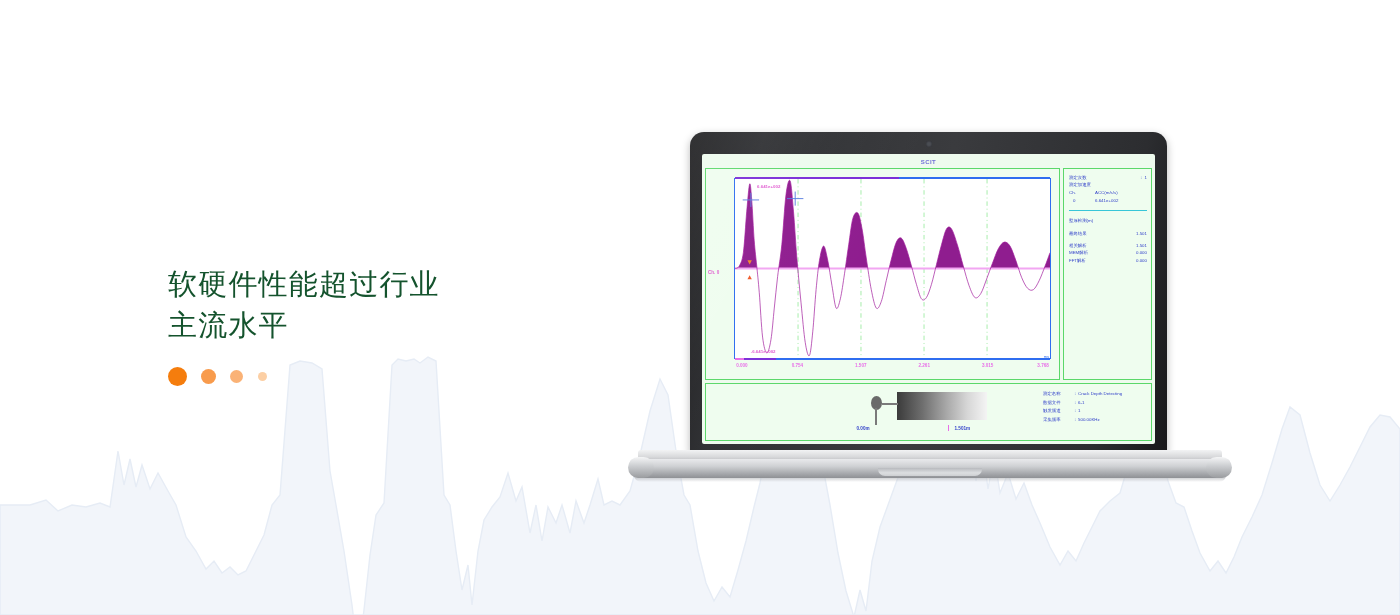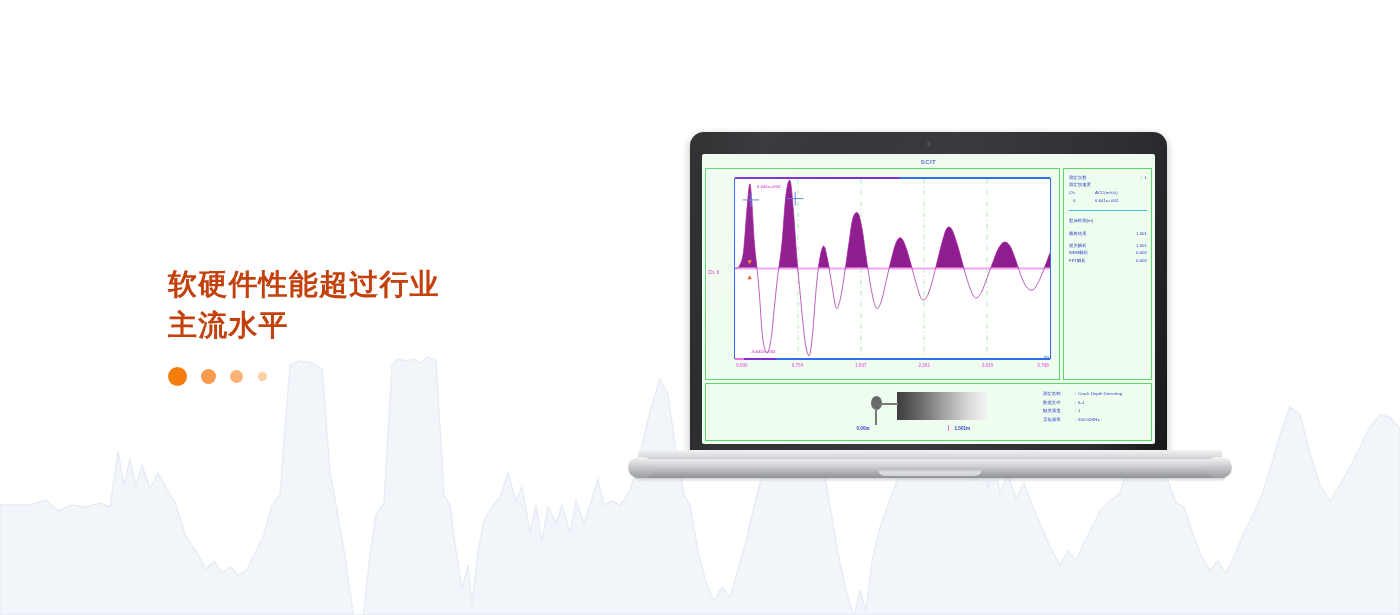--- a/index.html
+++ b/index.html
@@ -10,21 +10,21 @@
     font-family: "Liberation Sans", sans-serif;
   }
   #stage { position: relative; width: 1400px; height: 615px; background: #ffffff; }
 
   
   .bg-wave { position: absolute; left: 0; bottom: 0; width: 1400px; height: 260px; z-index: 0; }
 
   
   .headline-block { position: absolute; left: 168px; top: 264px; z-index: 3; }
   .headline {
-    font-size: 29px; font-weight: bold; color: #c2410c;
+    font-size: 29px; font-weight: normal; color: #14532d;
     line-height: 1.42; letter-spacing: 1.2px;
     font-family: "DejaVu Sans", "Liberation Sans", sans-serif;
     white-space: pre-line;
   }
   .dots { display: flex; align-items: center; margin-top: 20px; height: 20px; }
   .dot { border-radius: 50%; display: block; }
   .dot.d1 { width: 19px; height: 19px; background: #f57d0d; margin-right: 14px; }
   .dot.d2 { width: 15px; height: 15px; background: #f89b4c; margin-right: 14px; }
   .dot.d3 { width: 13px; height: 13px; background: #fab276; margin-right: 15px; }
   .dot.d4 { width: 9px;  height: 9px;  background: #fccfa4; }

